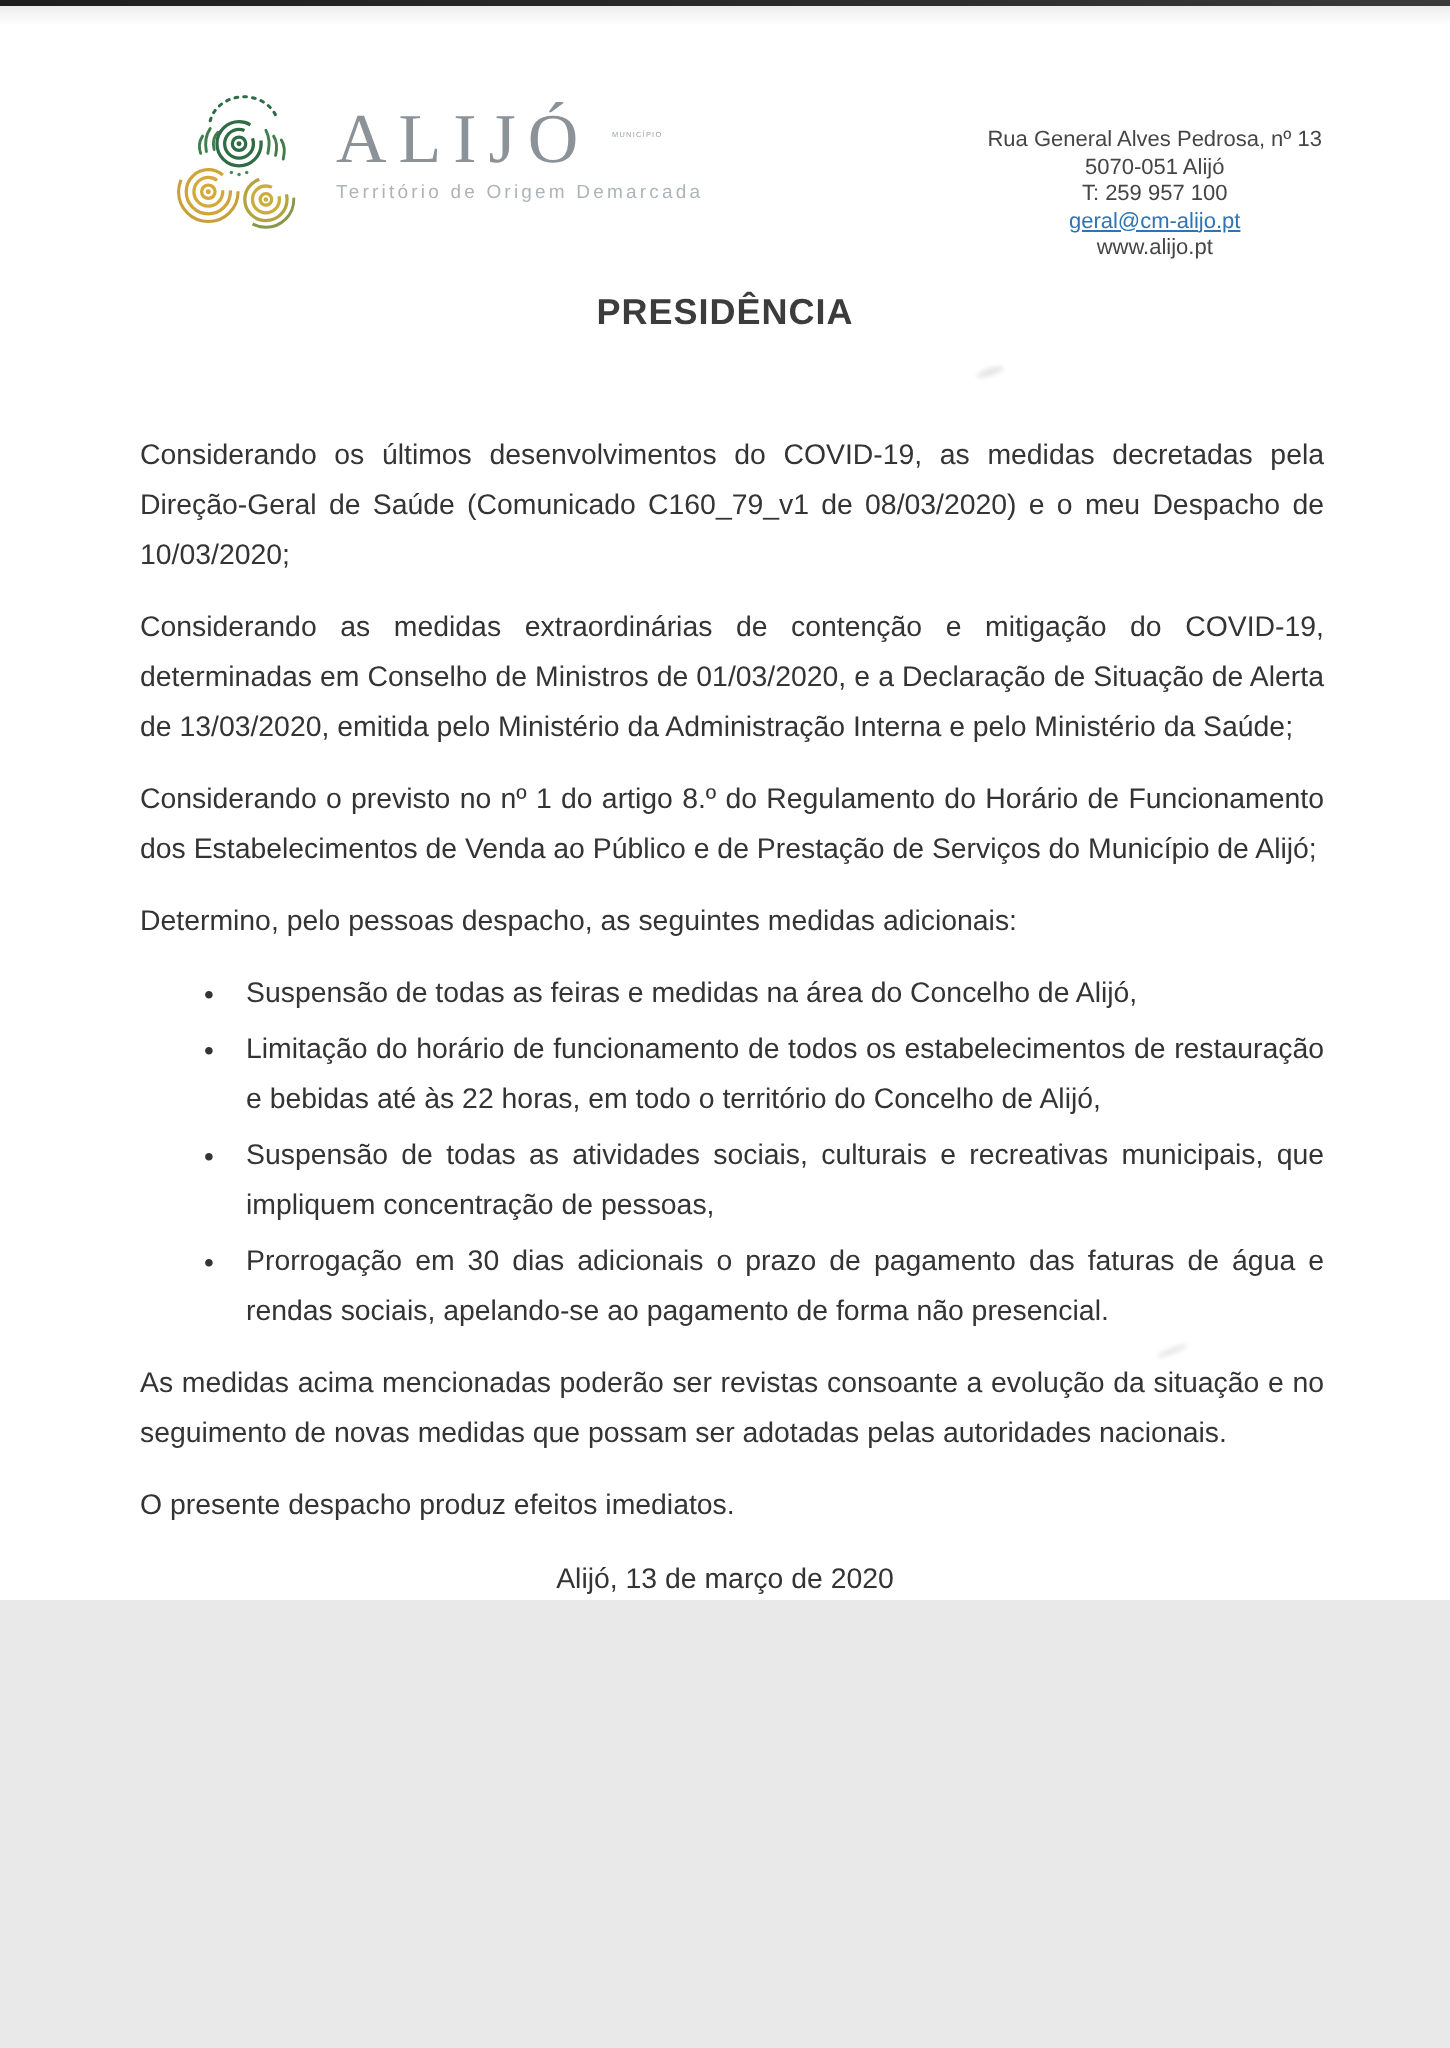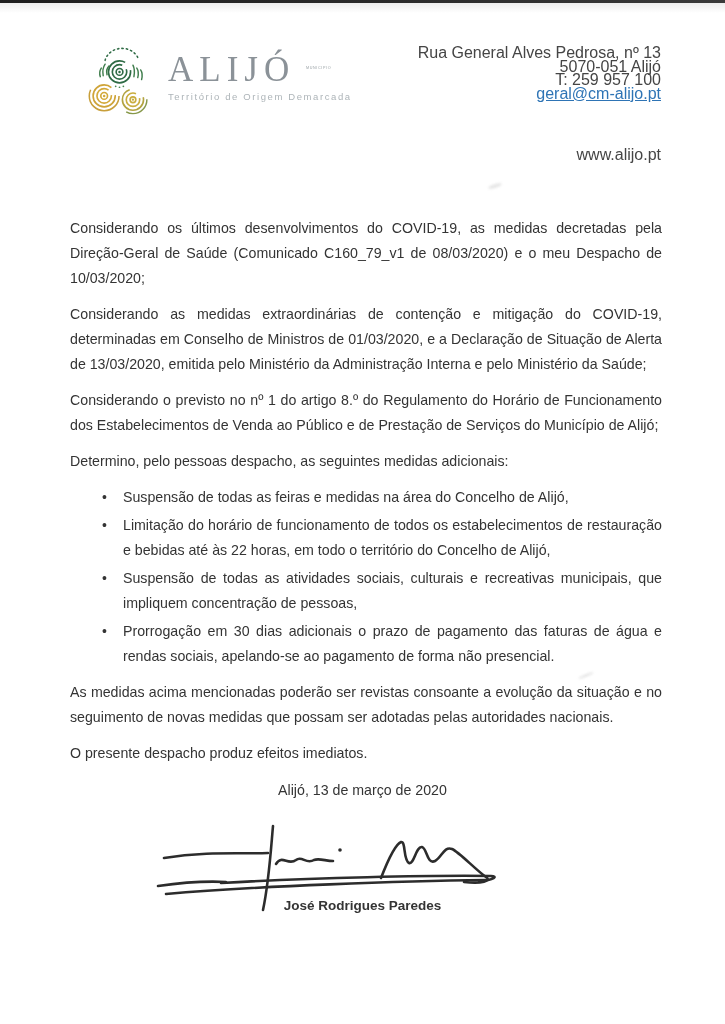--- a/index.html
+++ b/index.html
@@ -1,19 +1,19 @@
 <!DOCTYPE html>
 <html><head>
 <meta charset="utf-8">
 <style>
   * { margin:0; padding:0; box-sizing:border-box; }
   html,body { background:#e9e9e9; }
   .page {
     position:relative;
-    width:725px; height:1024px;
+    width:725px; height:800px;
     background:#ffffff;
     overflow:hidden;
     font-family:"Liberation Sans", sans-serif;
     color:#333333;
   }
   
   .scan-edge {
     position:absolute; top:0; left:0; width:725px; height:3px;
     background:linear-gradient(90deg,#1e1e1e 0%,#2b2b2b 55%,#3a3a3a 100%);
   }
@@ -38,26 +38,26 @@
     position:absolute; left:138px; top:22px;
     font-size:6px; transform:scale(0.62); transform-origin:left top;
     color:#9aa2a6; letter-spacing:1px;
   }
   .logo-tagline {
     margin-top:3px;
     font-size:9.5px; color:#adb4b8; letter-spacing:1.6px;
   }
 
   .address-block {
-    position:absolute; right:64px; top:46px;
-    text-align:right; font-size:16px; line-height:13.5px; color:#454545;
+    position:absolute; right:64px; top:64px;
+    text-align:center; font-size:11px; line-height:13.5px; color:#454545;
   }
   .address-line { display:block; }
   .address-email { display:block; color:#2e74b5; text-decoration:underline; }
-  .address-site { display:block; color:#454545;margin-top:48px; }
+  .address-site { display:block; color:#454545; }
 
   
   .doc-title {
     position:absolute; top:146px; left:0; width:725px;
     text-align:center; font-size:18px; font-weight:700;
     letter-spacing:0.5px; color:#3c3c3c;
   }
 
   
   .doc-body {
@@ -129,20 +129,21 @@
   </div>
 
   <div class="address-block">
     <span class="address-line">Rua General Alves Pedrosa, nº 13</span>
     <span class="address-line">5070-051 Alijó</span>
     <span class="address-line">T: 259 957 100</span>
     <span class="address-email">geral@cm-alijo.pt</span>
     <span class="address-site">www.alijo.pt</span>
   </div>
 
+  <div class="doc-title">PRESIDÊNCIA</div>
 
   <div class="doc-body">
     <p>Considerando os últimos desenvolvimentos do COVID-19, as medidas decretadas pela Direção-Geral de Saúde (Comunicado C160_79_v1 de 08/03/2020) e o meu Despacho de 10/03/2020;</p>
     <p>Considerando as medidas extraordinárias de contenção e mitigação do COVID-19, determinadas em Conselho de Ministros de 01/03/2020, e a Declaração de Situação de Alerta de 13/03/2020, emitida pelo Ministério da Administração Interna e pelo Ministério da Saúde;</p>
     <p>Considerando o previsto no nº 1 do artigo 8.º do Regulamento do Horário de Funcionamento dos Estabelecimentos de Venda ao Público e de Prestação de Serviços do Município de Alijó;</p>
     <p>Determino, pelo pessoas despacho, as seguintes medidas adicionais:</p>
 
     <ul>
       <li>
         <span class="bullet-dot">•</span>

